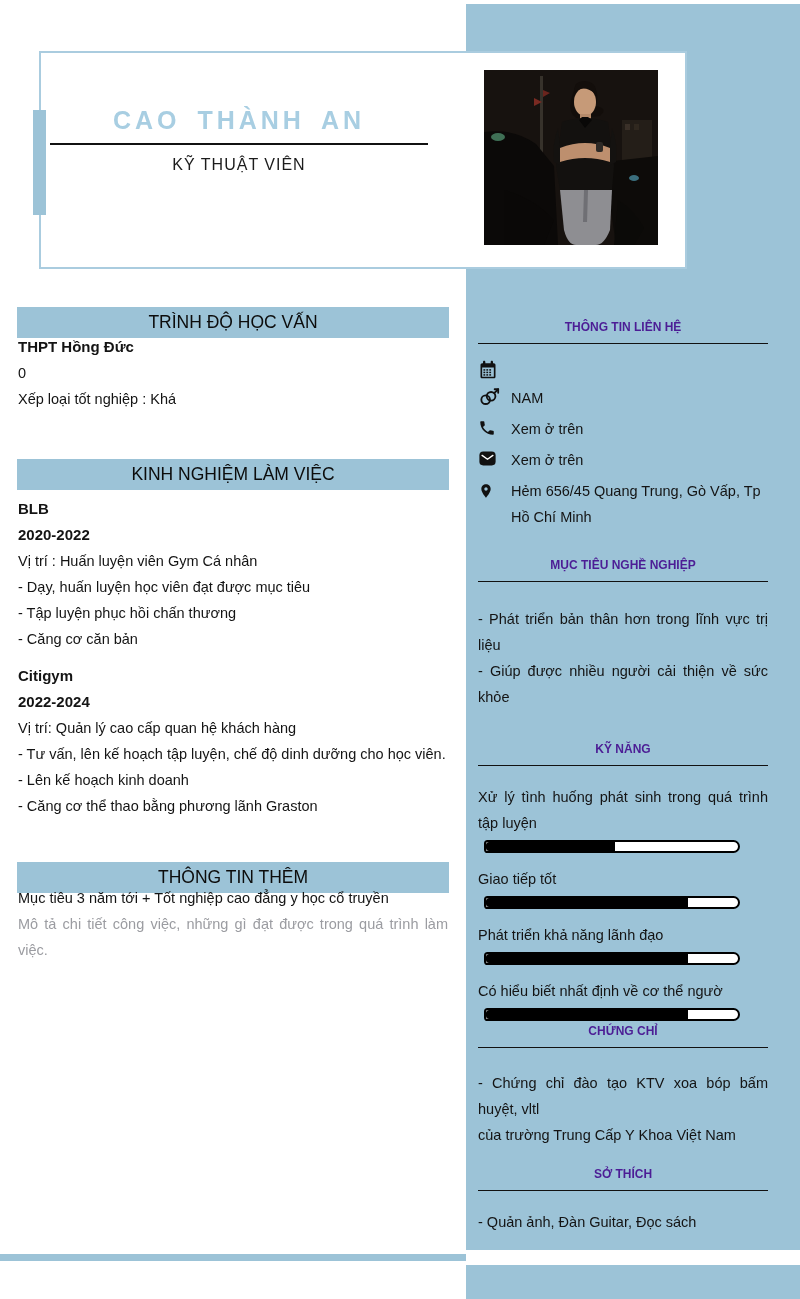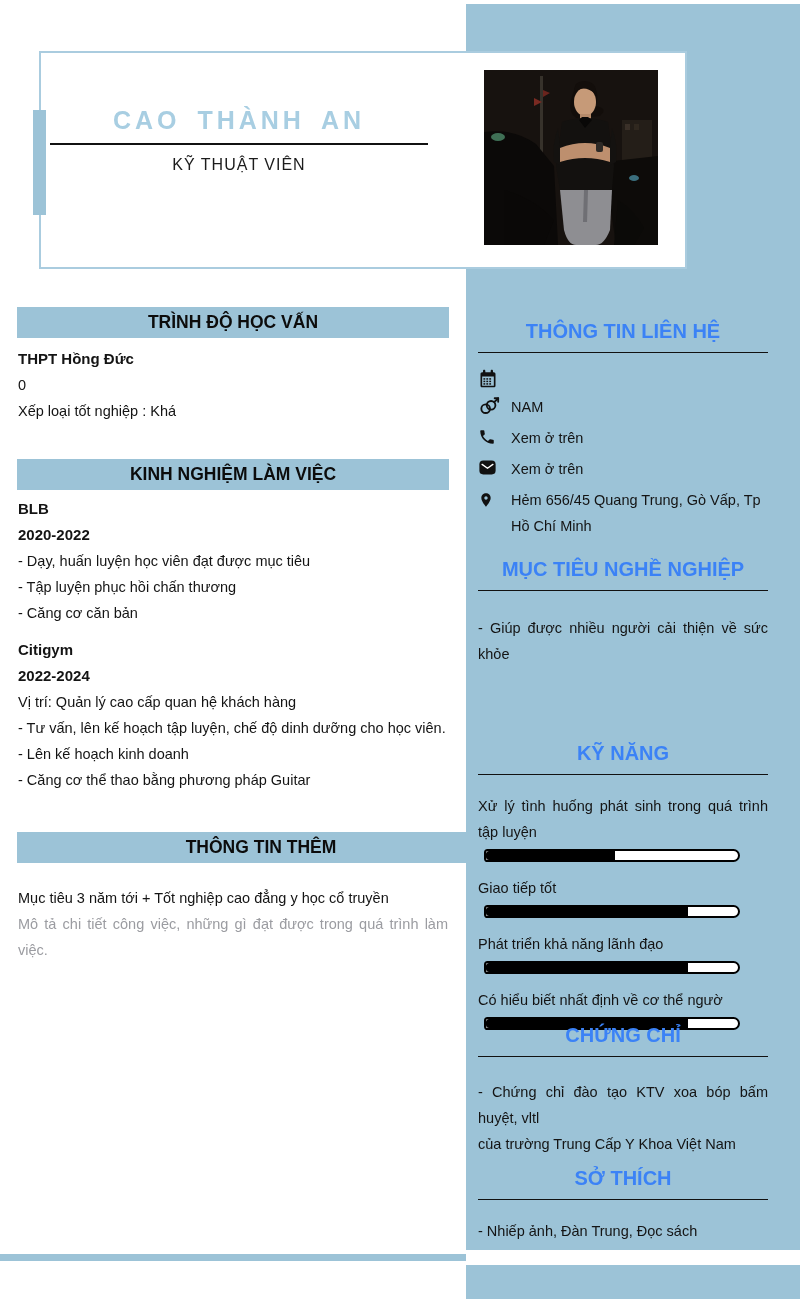--- a/index.html
+++ b/index.html
@@ -17,30 +17,30 @@
                background:#ffffff;border:2px solid #aaccdf;box-sizing:border-box;z-index:2;}
   .accent-bar{position:absolute;left:33px;top:110px;width:13px;height:105px;background:var(--blue);z-index:3;}
   .name-wrap{position:absolute;left:50px;top:100px;width:378px;z-index:3;text-align:center;}
   .person-name{font-size:25px;font-weight:bold;letter-spacing:4px;word-spacing:6px;color:#a8cee2;line-height:40px;}
   .name-rule{height:2px;background:#111;margin-top:3px;}
   .person-title{margin-top:11px;font-size:16px;letter-spacing:1px;color:#1c1c1c;}
   .photo{position:absolute;left:484px;top:70px;width:174px;height:175px;z-index:3;}
 
   
   .bar-title{position:absolute;left:17px;width:432px;height:31px;background:var(--blue);
-             text-align:center;line-height:31px;font-size:17.5px;font-weight:bold;color:#0c0c0c;}
+             text-align:center;line-height:31px;font-size:17.5px;font-weight:normal;color:#0c0c0c;}
   .left-block{position:absolute;left:18px;width:430px;font-size:14.5px;line-height:26px;}
   .left-block p{margin:0;}
   .b{font-weight:bold;font-size:15px;}
   .job{margin-bottom:11px;}
   .muted{color:#9b9ca1;text-align:justify;}
 
   
   .side-section{position:absolute;left:478px;width:290px;}
-  .side-head{font-size:20px;font-weight:bold;color:#3b82f6;text-align:center;
+  .side-head{font-size:12px;font-weight:bold;color:#4c1d95;text-align:center;
              padding-bottom:9px;border-bottom:1.5px solid #111;}
   .side-body{margin-top:13px;font-size:14.5px;line-height:26px;}
   .side-body p{margin:0;text-align:justify;}
   .contact-row{display:flex;align-items:flex-start;margin-bottom:5px;}
   .contact-icon{width:22px;flex:0 0 22px;margin-right:11px;padding-top:3px;}
   .contact-icon svg{display:block;}
   .contact-text{flex:1;line-height:26px;}
   .skill{margin-bottom:13px;}
   .skill-label{text-align:justify;line-height:26px;}
   .skill-bar{margin-top:4px;margin-left:6px;width:256px;height:13px;box-sizing:border-box;
@@ -89,46 +89,47 @@
       <path d="M76 78 Q101 68 126 78 L126 92 Q101 84 76 92 Z" fill="#bd8f6e"></path>
       <rect x="112" y="72" width="7" height="10" rx="2" fill="#2e2a26"></rect>
       <path d="M76 120 L128 120 L126 160 Q120 175 112 175 L92 175 Q84 175 80 160 Z" fill="#8e8e92"></path>
       <path d="M100 120 L104 120 L103 152 L99 152 Z" fill="#6f6f74"></path>
       <path d="M20 120 Q50 128 70 150 L60 175 L20 175 Z" fill="#0a0807"></path>
       <path d="M134 130 Q150 140 160 158 L150 175 L130 175 Z" fill="#0b0a08"></path>
     </svg>
   </div>
 
   <div class="bar-title" style="top:307px;">TRÌNH ĐỘ HỌC VẤN</div>
-  <div class="left-block" style="top:346px;">
+  <div class="left-block" style="top:334px;">
     <p class="b">THPT Hồng Đức</p>
     <p>0</p>
     <p>Xếp loại tốt nghiệp : Khá</p>
   </div>
 
   <div class="bar-title" style="top:459px;">KINH NGHIỆM LÀM VIỆC</div>
   <div class="left-block" style="top:496px;">
     <div class="job">
       <p class="b">BLB</p>
       <p class="b">2020-2022</p>
+      <p>Vị trí : Huấn luyện viên Gym Cá nhân</p>
       <p>- Dạy, huấn luyện học viên đạt được mục tiêu</p>
       <p>- Tập luyện phục hồi chấn thương</p>
       <p>- Căng cơ căn bản</p>
     </div>
     <div class="job">
       <p class="b">Citigym</p>
       <p class="b">2022-2024</p>
       <p>Vị trí: Quản lý cao cấp quan hệ khách hàng</p>
       <p>- Tư vấn, lên kế hoạch tập luyện, chế độ dinh dưỡng cho học viên.</p>
       <p>- Lên kế hoạch kinh doanh</p>
-      <p>- Căng cơ thể thao bằng phương pháp Guitar</p>
-    </div>
-  </div>
-
-  <div class="bar-title" style="top:832px;padding-left:28px;">THÔNG TIN THÊM</div>
+      <p>- Căng cơ thể thao bằng phương lãnh Graston</p>
+    </div>
+  </div>
+
+  <div class="bar-title" style="top:862px;">THÔNG TIN THÊM</div>
   <div class="left-block" style="top:885px;">
     <p>Mục tiêu 3 năm tới + Tốt nghiệp cao đẳng y học cổ truyền</p>
     <p class="muted">Mô tả chi tiết công việc, những gì đạt được trong quá trình làm việc.</p>
   </div>
 
   <div class="side-section" style="top:320px;">
     <div class="side-head">THÔNG TIN LIÊN HỆ</div>
     <div class="side-body">
       <div class="contact-row">
         <span class="contact-icon">
@@ -185,20 +186,21 @@
             </svg>
         </span>
         <span class="contact-text">Hẻm 656/45 Quang Trung, Gò Vấp, Tp Hồ Chí Minh</span>
       </div>
     </div>
   </div>
 
   <div class="side-section" style="top:558px;">
     <div class="side-head">MỤC TIÊU NGHỀ NGHIỆP</div>
     <div class="side-body" style="margin-top:24px;">
+      <p>- Phát triển bản thân hơn trong lĩnh vực trị liệu</p>
       <p>- Giúp được nhiều người cải thiện về sức khỏe</p>
     </div>
   </div>
 
   <div class="side-section" style="top:742px;">
     <div class="side-head">KỸ NĂNG</div>
     <div class="side-body" style="margin-top:18px;">
       <div class="skill">
         <div class="skill-label">Xử lý tình huống phát sinh trong quá trình tập luyện</div>
         <div class="skill-bar">
@@ -230,17 +232,17 @@
     <div class="side-head">CHỨNG CHỈ</div>
     <div class="side-body" style="margin-top:22px;">
       <p>- Chứng chỉ đào tạo KTV xoa bóp bấm huyệt, vltl</p>
       <p>của trường Trung Cấp Y Khoa Việt Nam</p>
     </div>
   </div>
 
   <div class="side-section" style="top:1167px;">
     <div class="side-head">SỞ THÍCH</div>
     <div class="side-body" style="margin-top:18px;">
-      <p>- Nhiếp ảnh, Đàn Trung, Đọc sách</p>
+      <p>- Quản ảnh, Đàn Guitar, Đọc sách</p>
     </div>
   </div>
 
 </div>
 
 </body></html>

